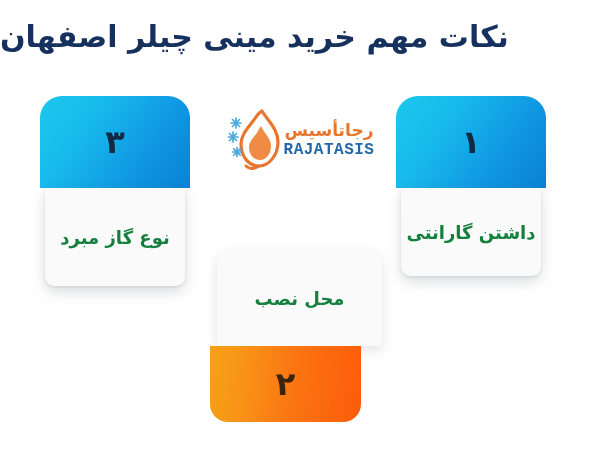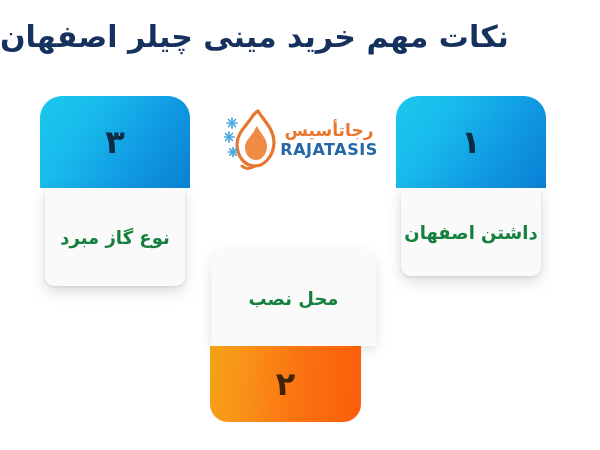--- a/index.html
+++ b/index.html
@@ -71,20 +71,21 @@
     white-space: nowrap;
   }
   .logo-en {
     font-size: 16px;
     font-weight: bold;
     color: #2568a8;
     letter-spacing: 0.5px;
     direction: ltr;
     white-space: nowrap;
     margin-top: 3px;
+    font-family: Liberation Mono, monospace;
   }
 
   
   .card {
     position: absolute;
     width: 146px;
     border-radius: 10px;
   }
 
   .card-body {
@@ -158,21 +159,21 @@
 
   
   #card-2 {
     left: 203px;
     top: 250px;
     width: 165px;
     height: 172px;
   }
   #card-2 .card-body {
     position: absolute;
-    left: 8px; top: 0;
+    left: 14px; top: 0;
     width: 165px;
     height: 96px;
     border-radius: 14px 14px 0 0;
     box-shadow: 0 4px 12px rgba(120,124,132,0.22);
   }
   #card-2 .card-head {
     position: absolute;
     left: 7px; top: 96px;
     width: 151px;
     height: 76px;
@@ -230,21 +231,21 @@
     <div class="logo-text">
       <div class="logo-fa">رجاتأسیس</div>
       <div class="logo-en">RAJATASIS</div>
     </div>
   </div>
 
   <div class="card" id="card-1">
     <div class="card-head">
       <span class="num">۱</span>
     </div>
-    <div class="card-body">داشتن اصفهان</div>
+    <div class="card-body">داشتن گارانتی</div>
   </div>
 
   <div class="card" id="card-3">
     <div class="card-head">
       <span class="num">۳</span>
     </div>
     <div class="card-body">نوع گاز مبرد</div>
   </div>
 
   <div class="card" id="card-2">

